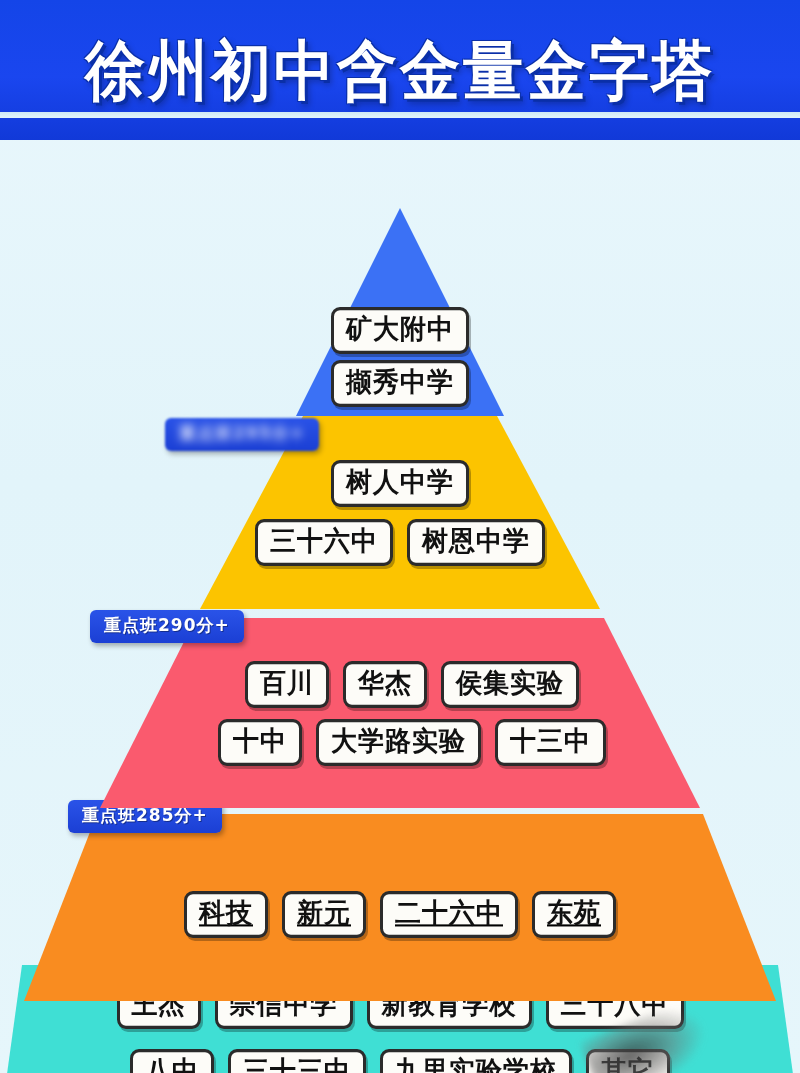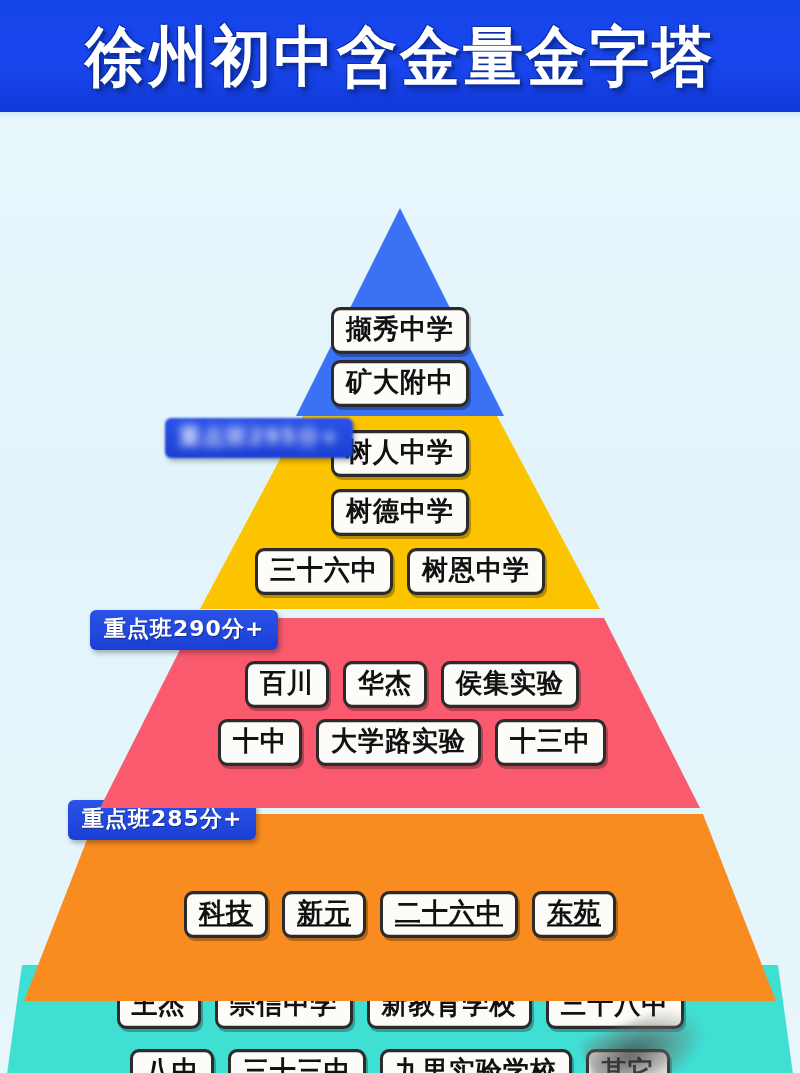--- a/index.html
+++ b/index.html
@@ -18,21 +18,21 @@
     overflow: hidden;
     background: linear-gradient(180deg, #e9f7fc 0%, #e2f4fa 45%, #e6f6fb 100%);
   }
 
   
   .banner {
     position: absolute;
     left: 0;
     top: 0;
     width: 800px;
-    height: 112px;
+    height: 140px;
     background: linear-gradient(180deg, #1445e8 0%, #1a46ef 55%, #1139d8 100%);
     display: flex;
     align-items: center;
     justify-content: center;
     box-sizing: border-box;
   }
   .banner-title {
     color: #ffffff;
     font-size: 60px;
     font-weight: 900;
@@ -115,21 +115,21 @@
     box-shadow: 2px 3px 0 rgba(0,0,0,0.28);
     letter-spacing: 1px;
     transform: scaleY(1.04);
   }
 
   
   .score-tag {
     position: absolute;
     background: linear-gradient(180deg, #2a53e8 0%, #1b3fd4 100%);
     color: #ffffff;
-    font-size: 22px;
+    font-size: 17px;
     font-weight: 900;
     letter-spacing: 1px;
     padding: 4px 14px 6px 14px;
     border-radius: 6px;
     white-space: nowrap;
     box-shadow: 2px 3px 5px rgba(0,0,0,0.3);
     text-shadow: 1px 1px 0 rgba(0,0,0,0.35);
     z-index: 6;
   }
   .score-tag.blurred {
@@ -163,39 +163,36 @@
   <div class="banner-underline"></div>
 
   <div class="pyramid">
 
     <div class="tier" style="top:90px; height:208px; z-index:5;">
       <svg class="tier-shape" viewBox="0 0 800 208" preserveAspectRatio="none">
         <polygon points="400,0 504,208 296,208" fill="#3b71f5"></polygon>
       </svg>
       <div class="tier-rows" style="justify-content:flex-end; padding-bottom:10px; gap:9px;">
         <div class="row">
+          <div class="chip">矿大附中</div>
+        </div>
+        <div class="row">
           <div class="chip">撷秀中学</div>
-        </div>
-        <div class="row">
-          <div class="chip">矿大附中</div>
         </div>
       </div>
     </div>
 
     <div class="tier" style="top:298px; height:193px; z-index:4;">
       <svg class="tier-shape" viewBox="0 0 800 193" preserveAspectRatio="none">
         <polygon points="303,0 497,0 600,193 200,193" fill="#fcc400"></polygon>
       </svg>
       <div class="score-tag blurred" style="left:165px; top:2px;">重点班295分+</div>
       <div class="tier-rows" style="gap:14px;">
         <div class="row">
           <div class="chip">树人中学</div>
-        </div>
-        <div class="row">
-          <div class="chip">树德中学</div>
         </div>
         <div class="row">
           <div class="chip">三十六中</div>
           <div class="chip">树恩中学</div>
         </div>
       </div>
     </div>
 
     <div class="tier" style="top:500px; height:190px; z-index:3;">
       <svg class="tier-shape" viewBox="0 0 800 190" preserveAspectRatio="none">

